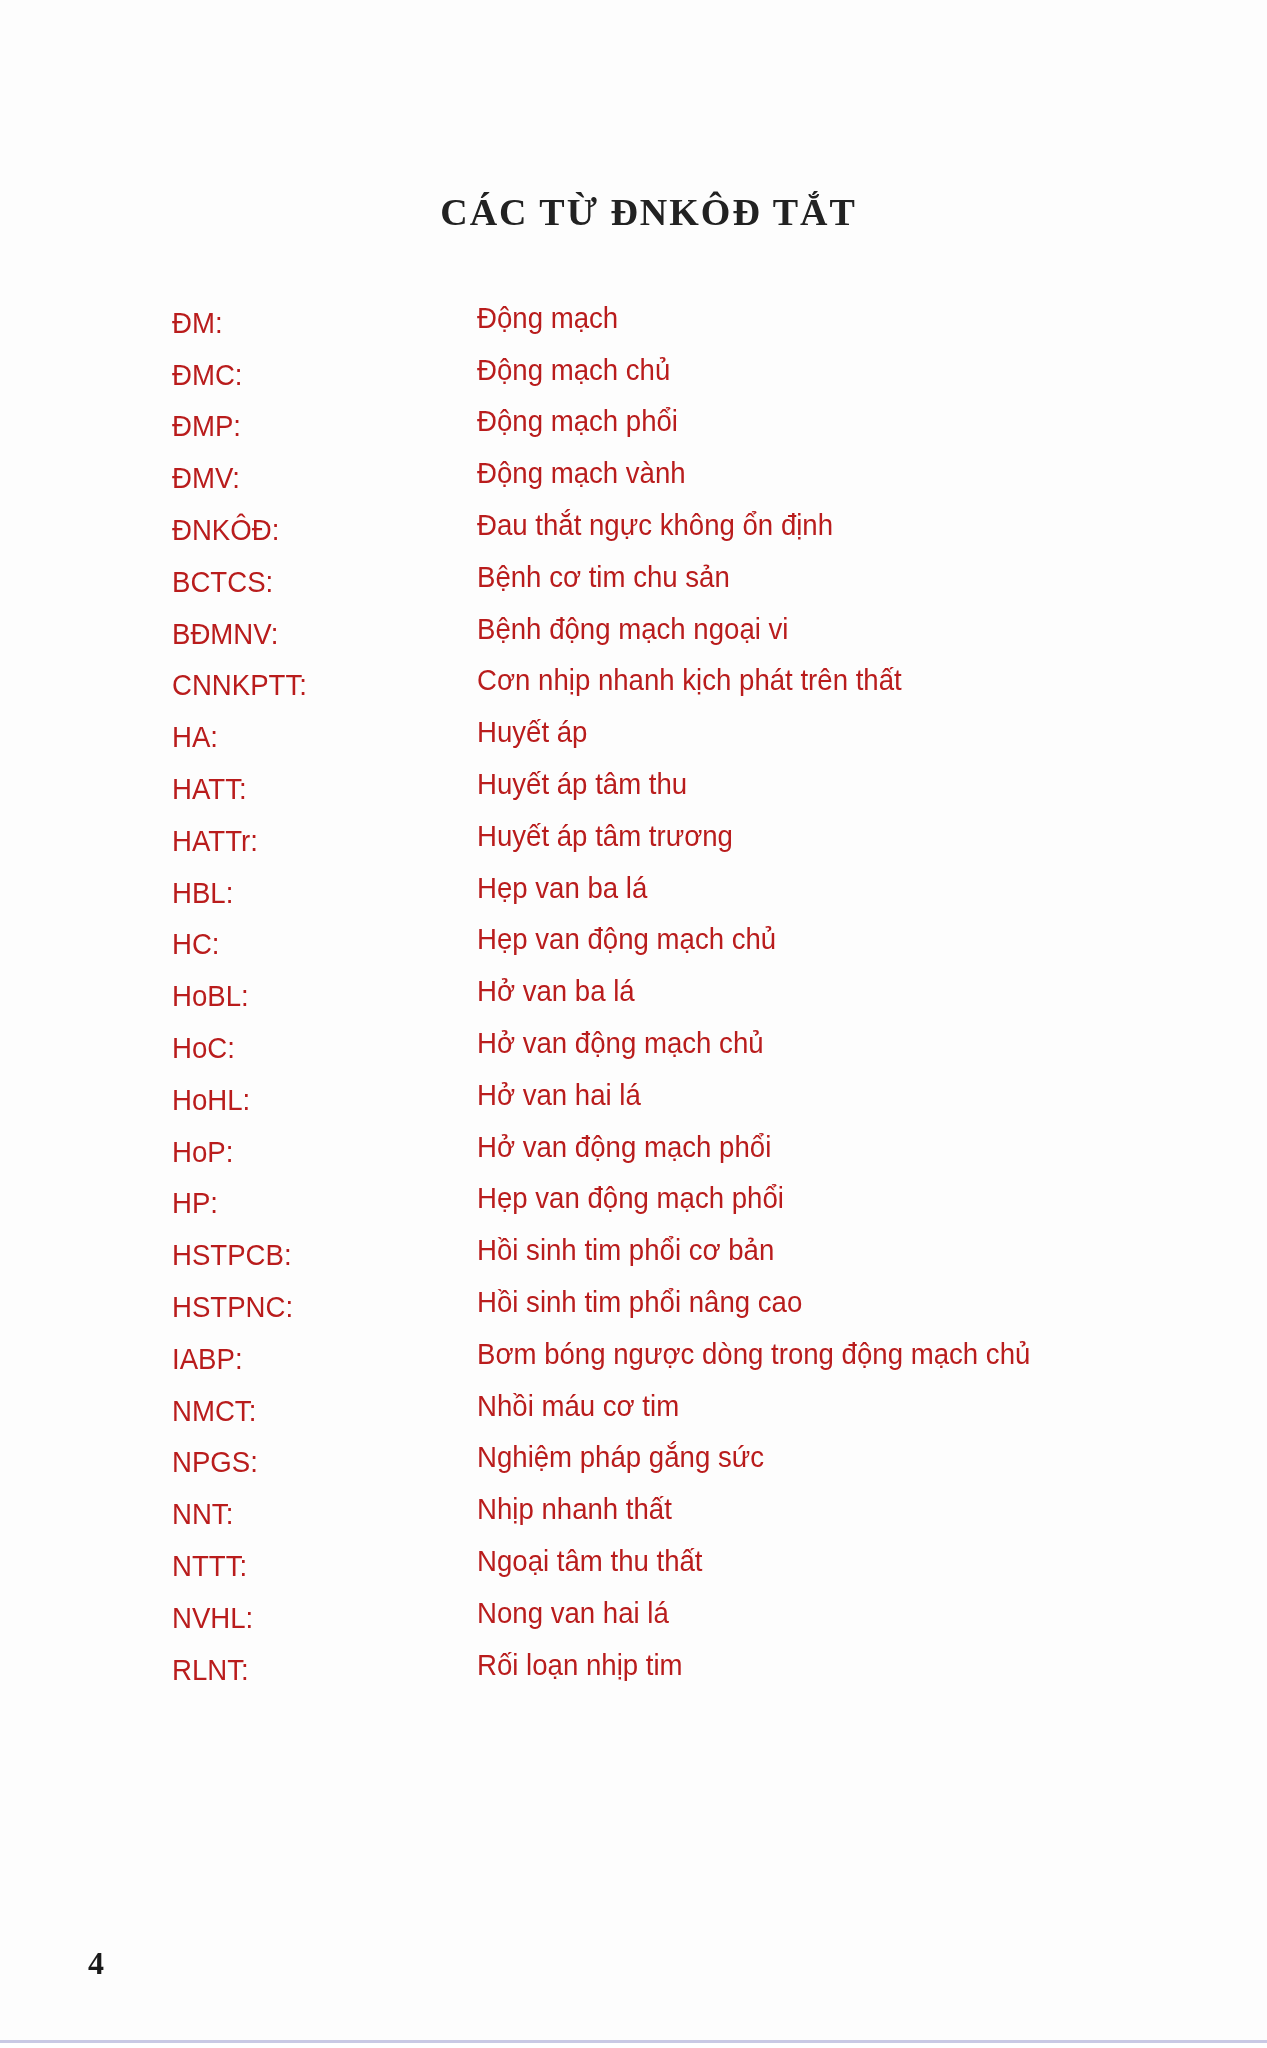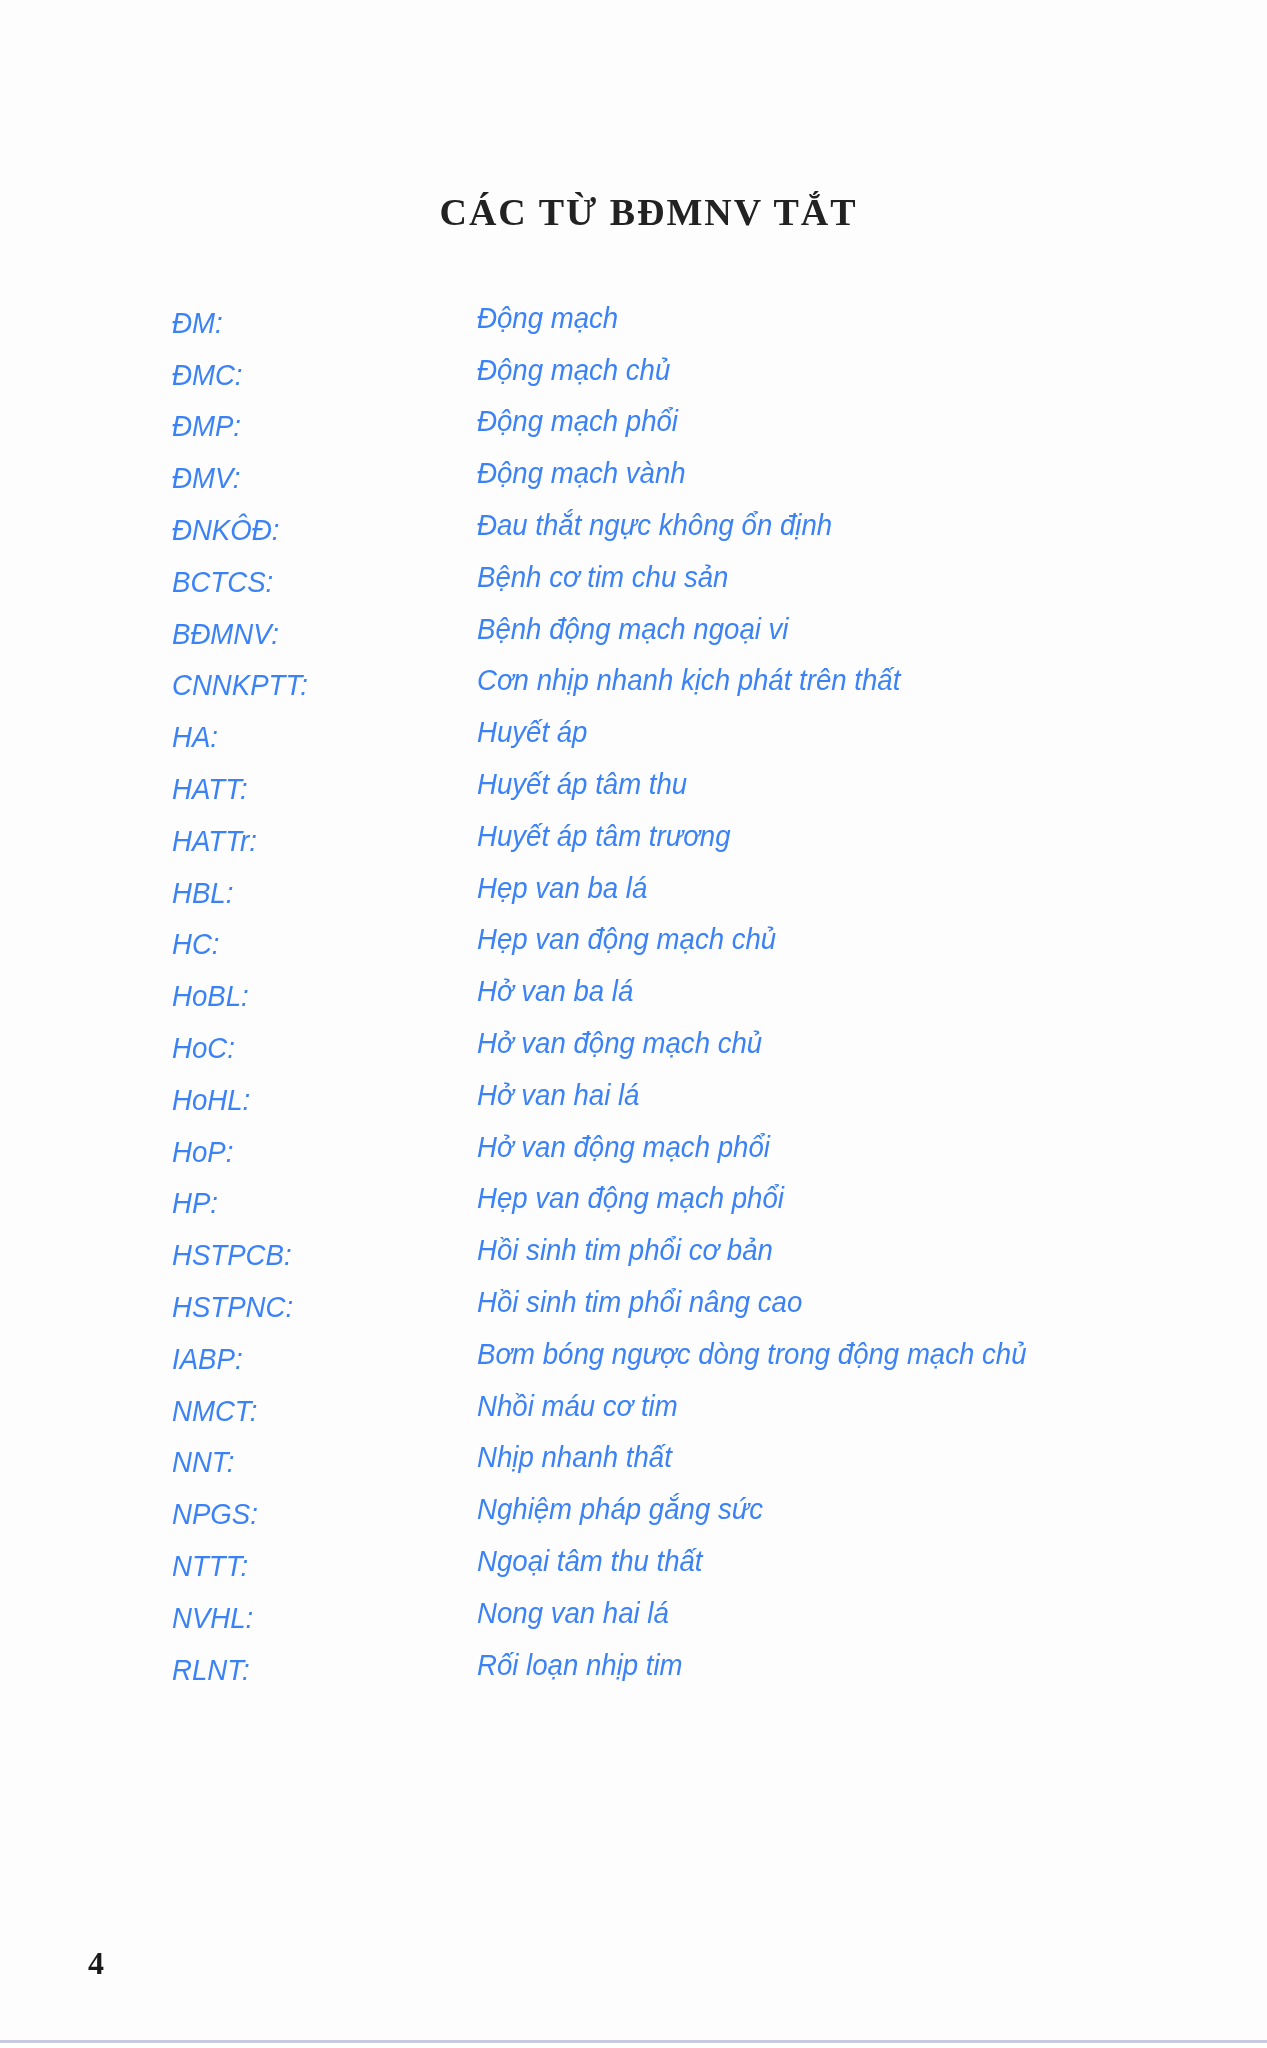--- a/index.html
+++ b/index.html
@@ -46,22 +46,21 @@
     .list {
       position: absolute;
       top: 292px;
       left: 172px;
       width: 1000px;
       margin: 0;
       padding: 0;
       list-style: none;
       font-family: "Liberation Sans", "DejaVu Sans", sans-serif;
       font-size: 30px;
-      color: #3b82f6;
-      font-style: italic;
+      color: #b91c1c;
     }
     .row {
       display: flex;
       height: 51.8px;
       align-items: center;
     }
     .abbr {
       width: 305px;
       flex: 0 0 305px;
       transform: scaleX(0.92);
@@ -80,21 +79,21 @@
       font-family: "Liberation Serif", "DejaVu Serif", serif;
       font-weight: bold;
       font-size: 32px;
       color: #1a1a1a;
     }
   </style>
 </head>
 <body>
 
 <div class="page">
-  <div class="title">CÁC TỪ BĐMNV TẮT</div>
+  <div class="title">CÁC TỪ ĐNKÔĐ TẮT</div>
 
   <ul class="list">
     <li class="row">
         <span class="abbr">ĐM:</span>
         <span class="meaning">Động mạch</span>
       </li>
     <li class="row">
         <span class="abbr">ĐMC:</span>
         <span class="meaning">Động mạch chủ</span>
       </li>
@@ -172,26 +171,26 @@
       </li>
     <li class="row">
         <span class="abbr">IABP:</span>
         <span class="meaning">Bơm bóng ngược dòng trong động mạch chủ</span>
       </li>
     <li class="row">
         <span class="abbr">NMCT:</span>
         <span class="meaning">Nhồi máu cơ tim</span>
       </li>
     <li class="row">
+        <span class="abbr">NPGS:</span>
+        <span class="meaning">Nghiệm pháp gắng sức</span>
+      </li>
+    <li class="row">
         <span class="abbr">NNT:</span>
         <span class="meaning">Nhịp nhanh thất</span>
-      </li>
-    <li class="row">
-        <span class="abbr">NPGS:</span>
-        <span class="meaning">Nghiệm pháp gắng sức</span>
       </li>
     <li class="row">
         <span class="abbr">NTTT:</span>
         <span class="meaning">Ngoại tâm thu thất</span>
       </li>
     <li class="row">
         <span class="abbr">NVHL:</span>
         <span class="meaning">Nong van hai lá</span>
       </li>
     <li class="row">

